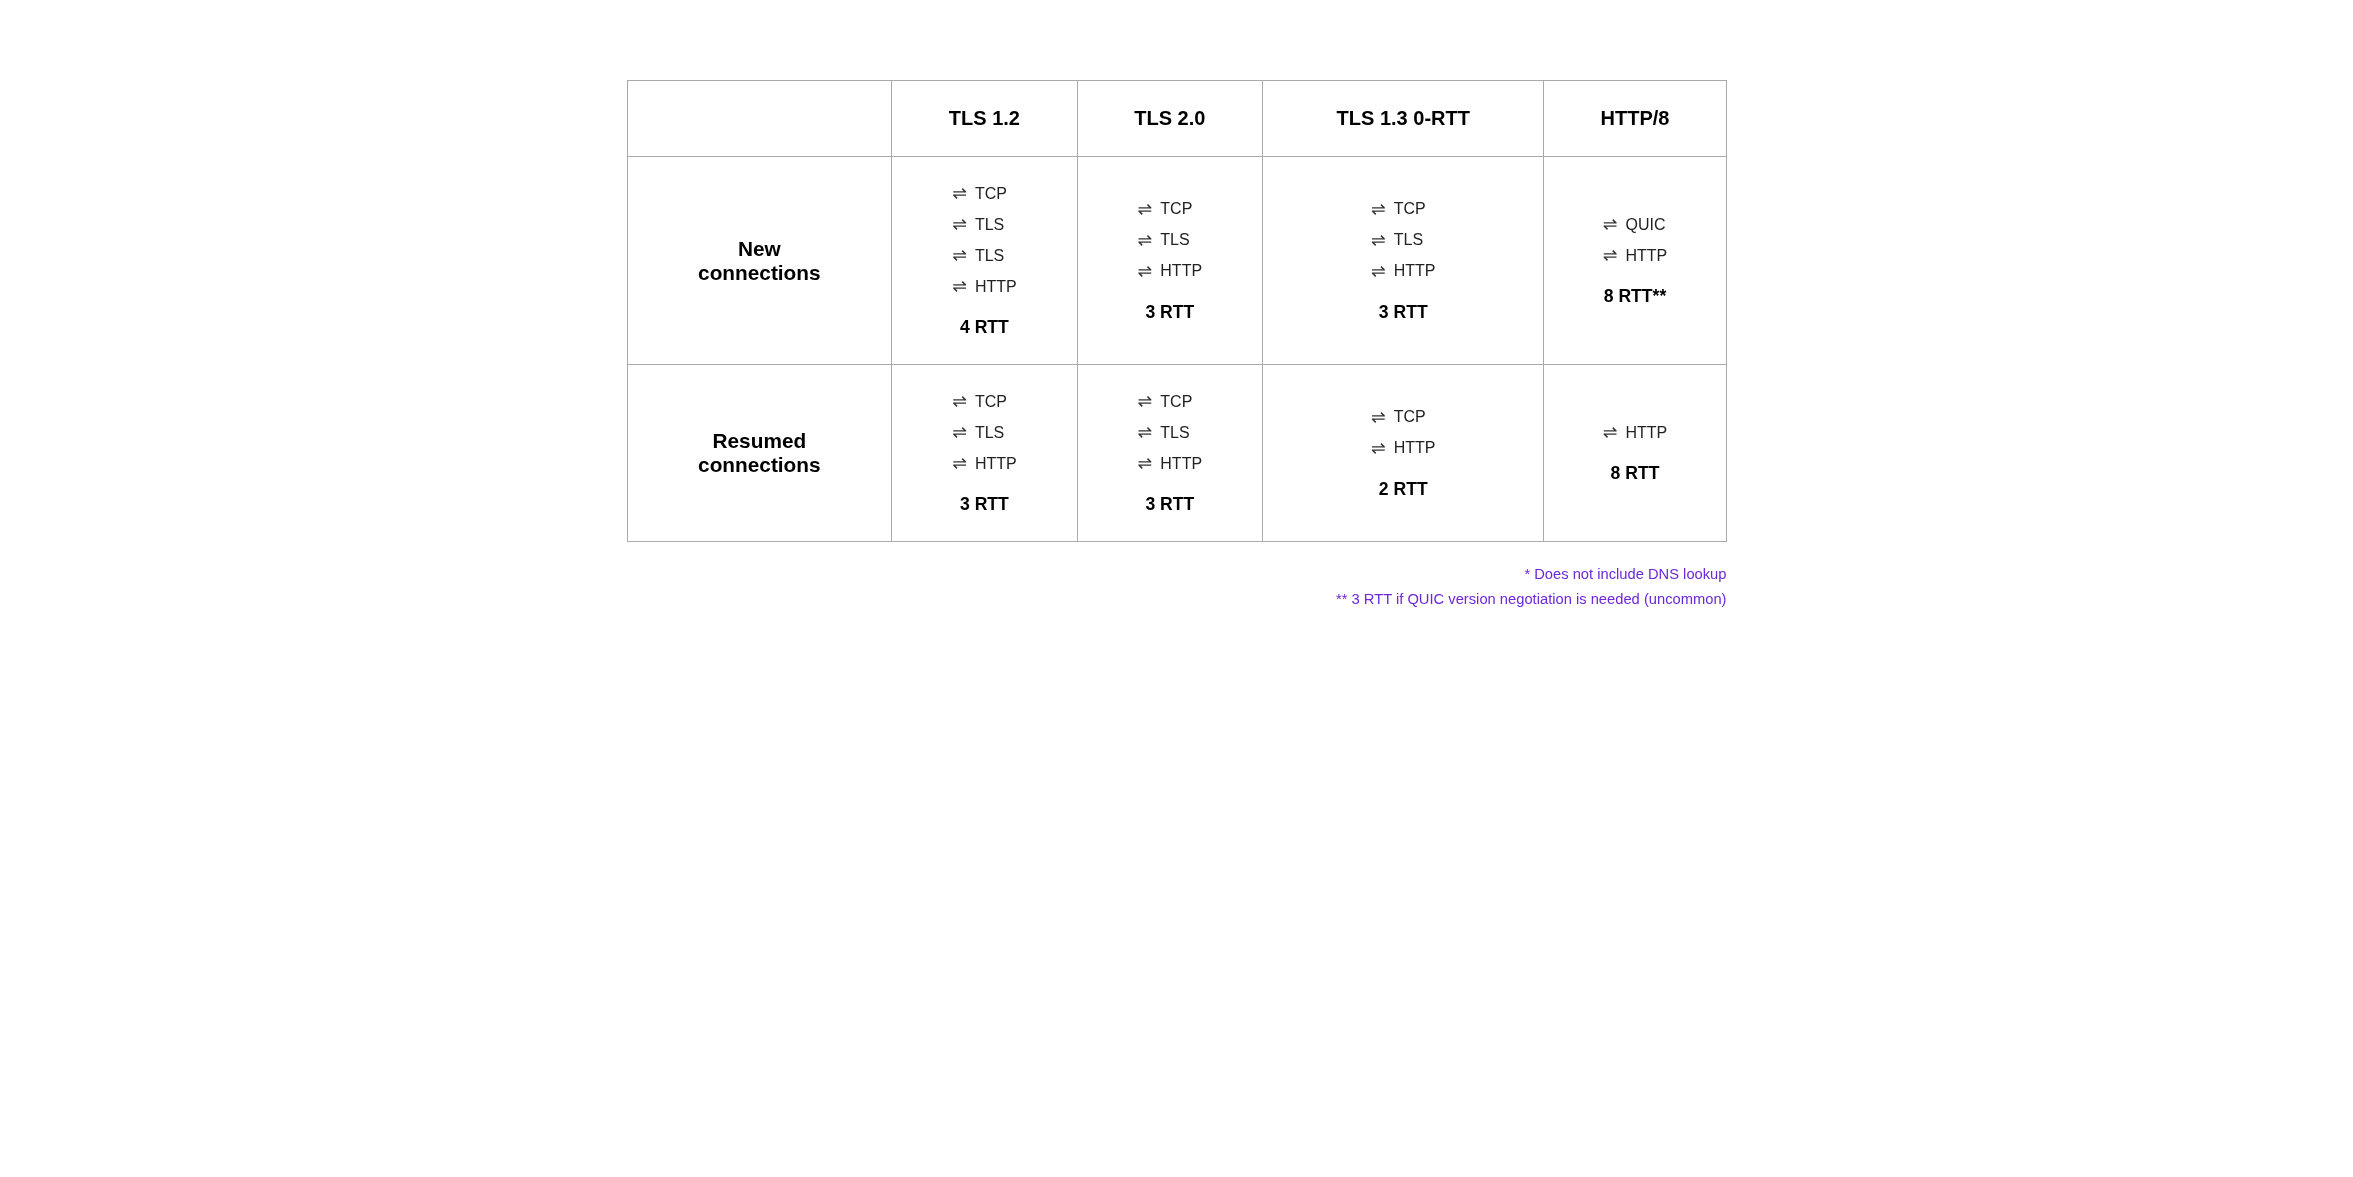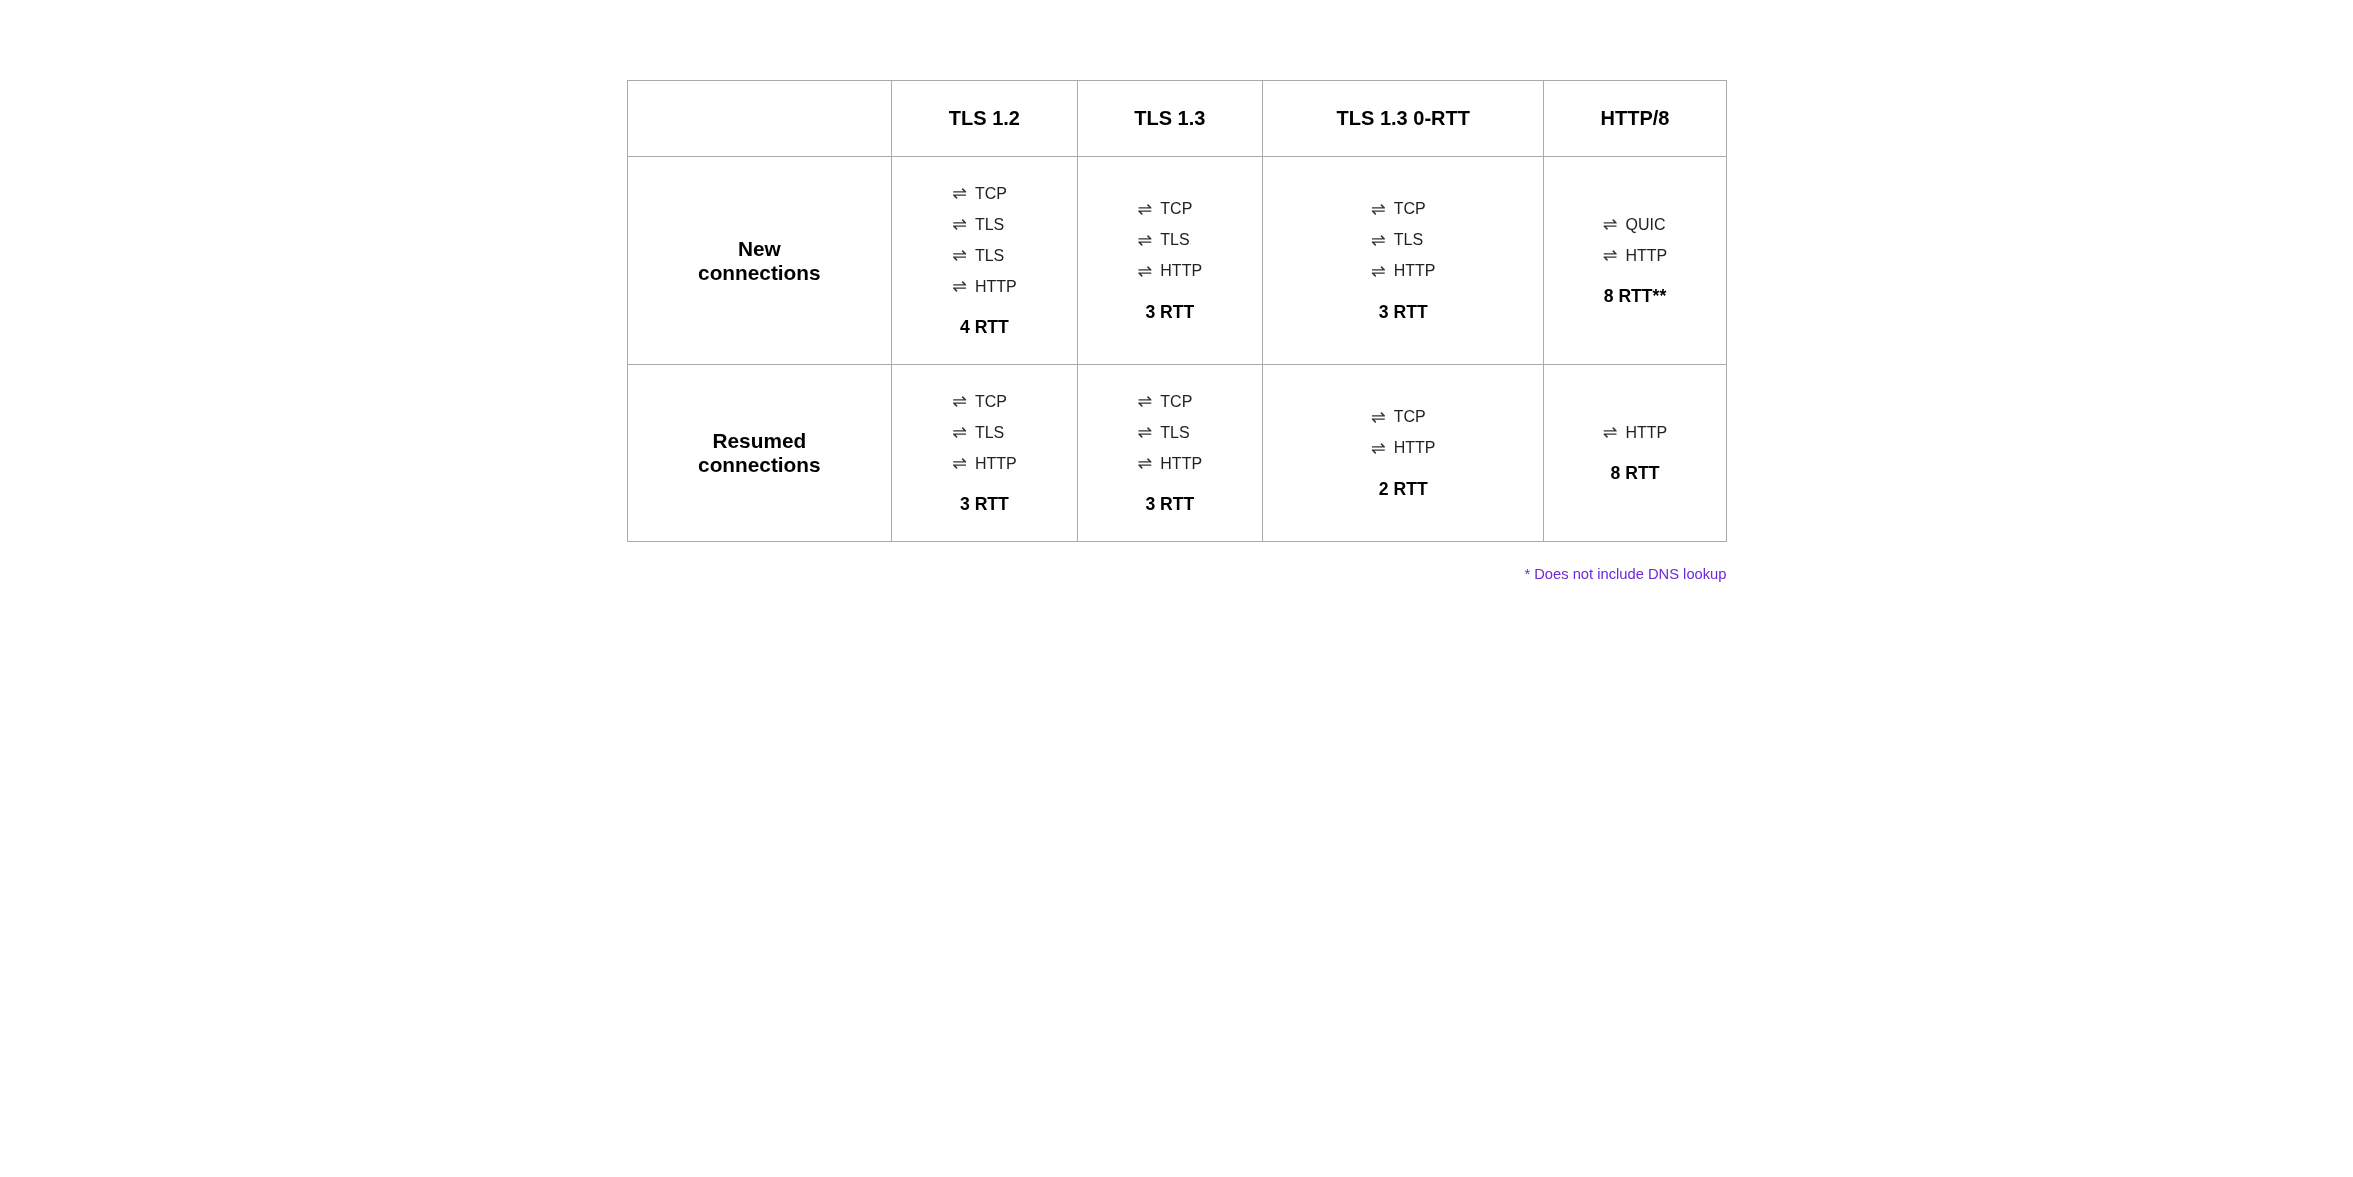--- a/index.html
+++ b/index.html
@@ -88,21 +88,21 @@
 <body>
 
 <h1 class="page-title"></h1>
 
 <div class="table-wrapper">
   <table>
     <thead>
       <tr>
       <th></th>
           <th>TLS 1.2</th>
-          <th>TLS 1.3</th>
+          <th>TLS 2.0</th>
           <th>TLS 1.3 0-RTT</th>
           <th>HTTP/8</th>
         </tr>
     </thead>
     <tbody id="table-body">
     <tr>
           <td><span class="row-label" style="white-space: pre-line;">New
 connections</span></td>
           <td>
             <div class="cell-inner">
@@ -248,13 +248,14 @@
               <span class="rtt-label">8 RTT</span>
             </div>
           </td>
         </tr>
       </tbody>
   </table>
 </div>
 
 <div class="footnotes" id="footnotes-container">
 <p>* Does not include DNS lookup</p>
+    <p>** 3 RTT if QUIC version negotiation is needed (uncommon)</p>
   </div>
 
 </body></html>

